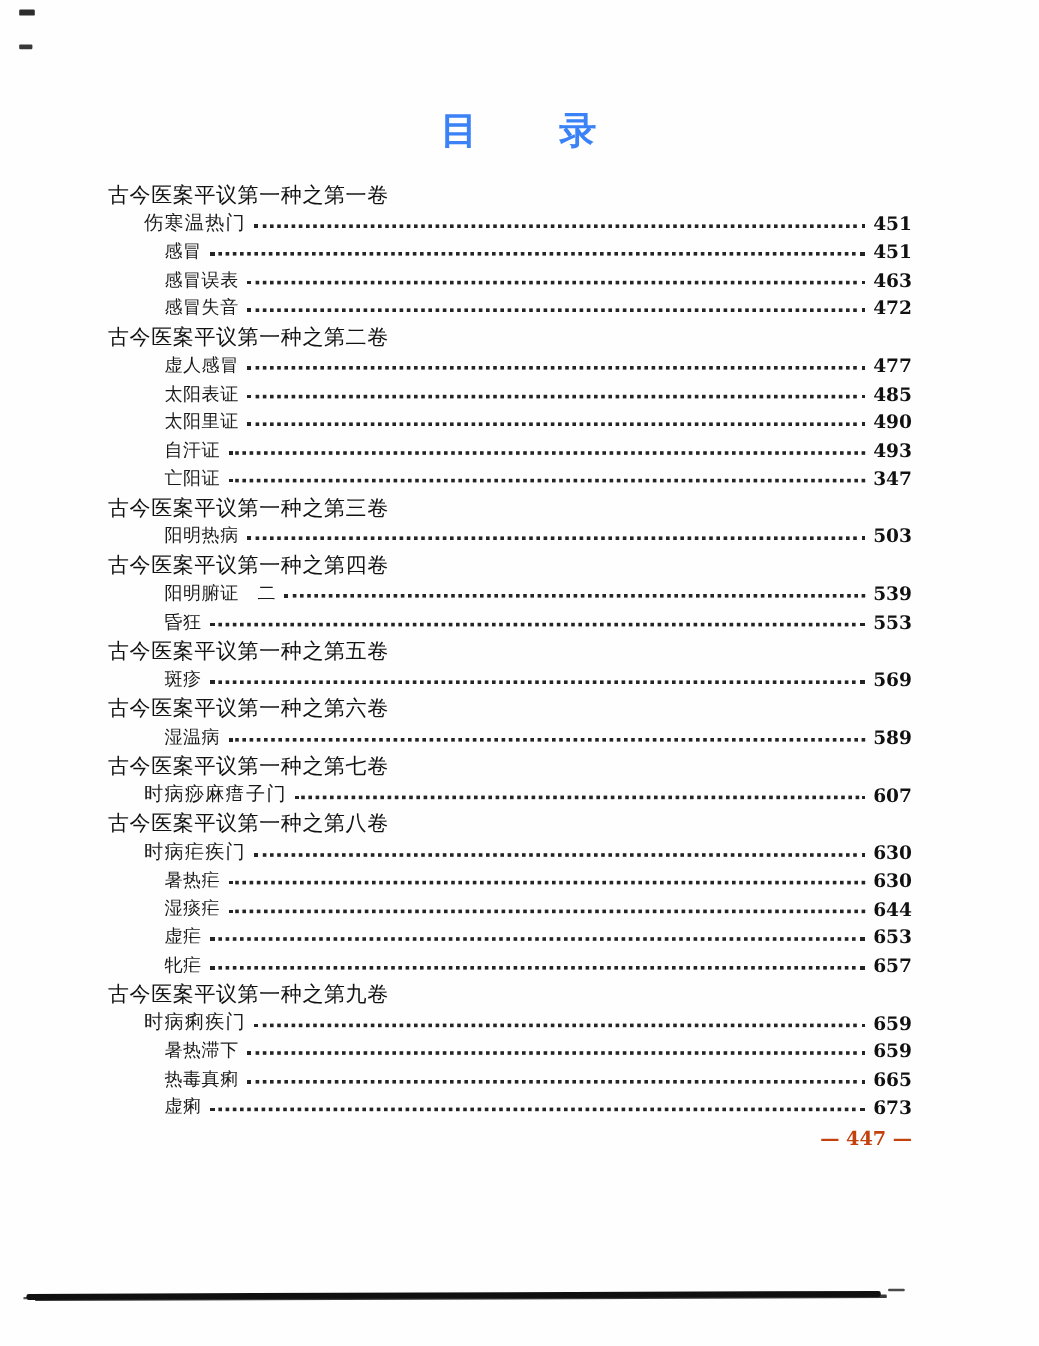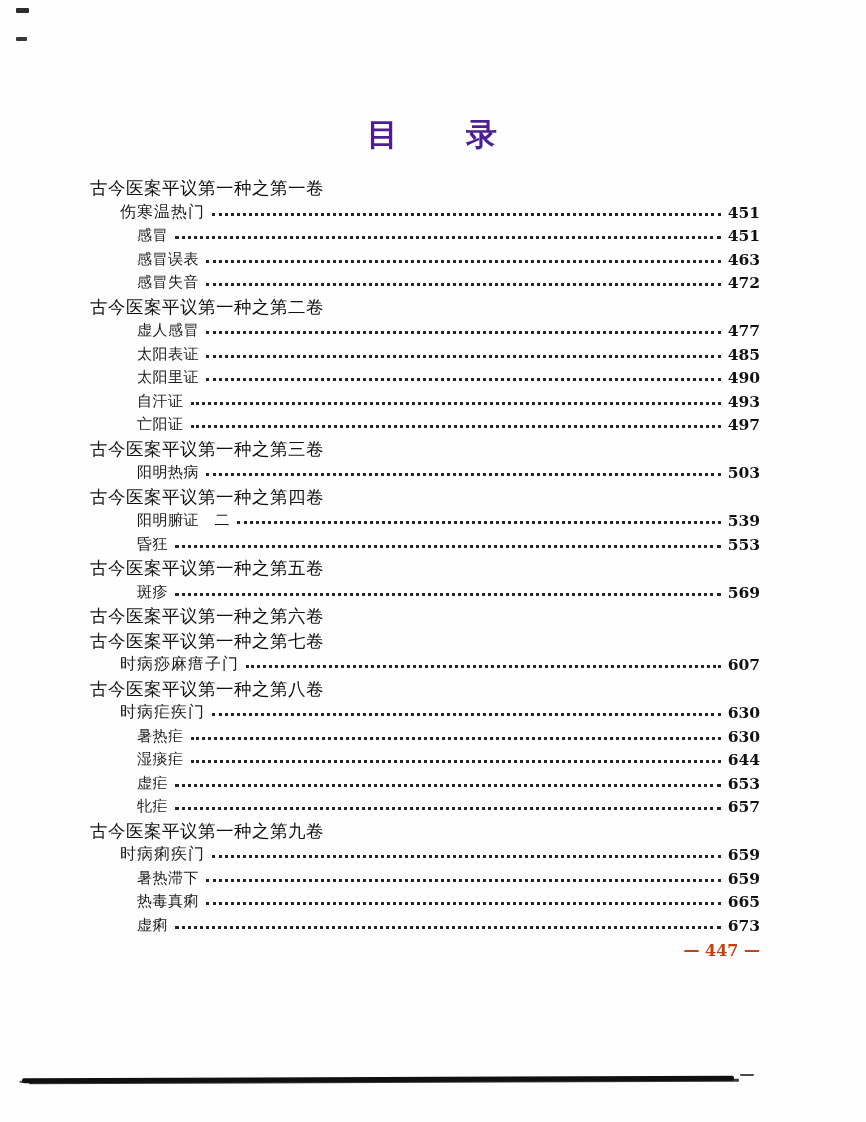--- a/index.html
+++ b/index.html
@@ -15,26 +15,26 @@
     font-family: "Liberation Sans", "DejaVu Sans", sans-serif;
     color: #161616;
   }
   .page {
     position: absolute;
     inset: 0;
     background: #fefefe;
   }
   .page-title {
     margin: 0;
-    padding-top: 114px;
+    padding-top: 88px;
     text-align: center;
     font-size: 31px;
     font-weight: bold;
     letter-spacing: 2px;
-    color: #4c1d95;
+    color: #3b82f6;
   }
   .toc {
     margin: 20px 106px 0 90px; 
   }
   .section-heading {
     font-size: 17.5px;
     font-weight: normal;
     letter-spacing: 0.5px;
     height: 24.5px;
     line-height: 24.5px;
@@ -167,21 +167,21 @@
         <span class="page-num">490</span>
       </div>
       <div class="toc-row level-2">
         <span class="label">自汗证</span>
         <span class="leader"></span>
         <span class="page-num">493</span>
       </div>
       <div class="toc-row level-2">
         <span class="label">亡阳证</span>
         <span class="leader"></span>
-        <span class="page-num">497</span>
+        <span class="page-num">347</span>
       </div>
       <div class="section-heading">古今医案平议第一种之第三卷</div>
       <div class="toc-row level-2">
         <span class="label">阳明热病</span>
         <span class="leader"></span>
         <span class="page-num">503</span>
       </div>
       <div class="section-heading">古今医案平议第一种之第四卷</div>
       <div class="toc-row level-2">
         <span class="label">阳明腑证　二</span>
@@ -193,20 +193,25 @@
         <span class="leader"></span>
         <span class="page-num">553</span>
       </div>
       <div class="section-heading">古今医案平议第一种之第五卷</div>
       <div class="toc-row level-2">
         <span class="label">斑疹</span>
         <span class="leader"></span>
         <span class="page-num">569</span>
       </div>
       <div class="section-heading">古今医案平议第一种之第六卷</div>
+      <div class="toc-row level-2">
+        <span class="label">湿温病</span>
+        <span class="leader"></span>
+        <span class="page-num">589</span>
+      </div>
       <div class="section-heading">古今医案平议第一种之第七卷</div>
       <div class="toc-row level-1">
         <span class="label">时病痧麻瘄子门</span>
         <span class="leader"></span>
         <span class="page-num">607</span>
       </div>
       <div class="section-heading">古今医案平议第一种之第八卷</div>
       <div class="toc-row level-1">
         <span class="label">时病疟疾门</span>
         <span class="leader"></span>

